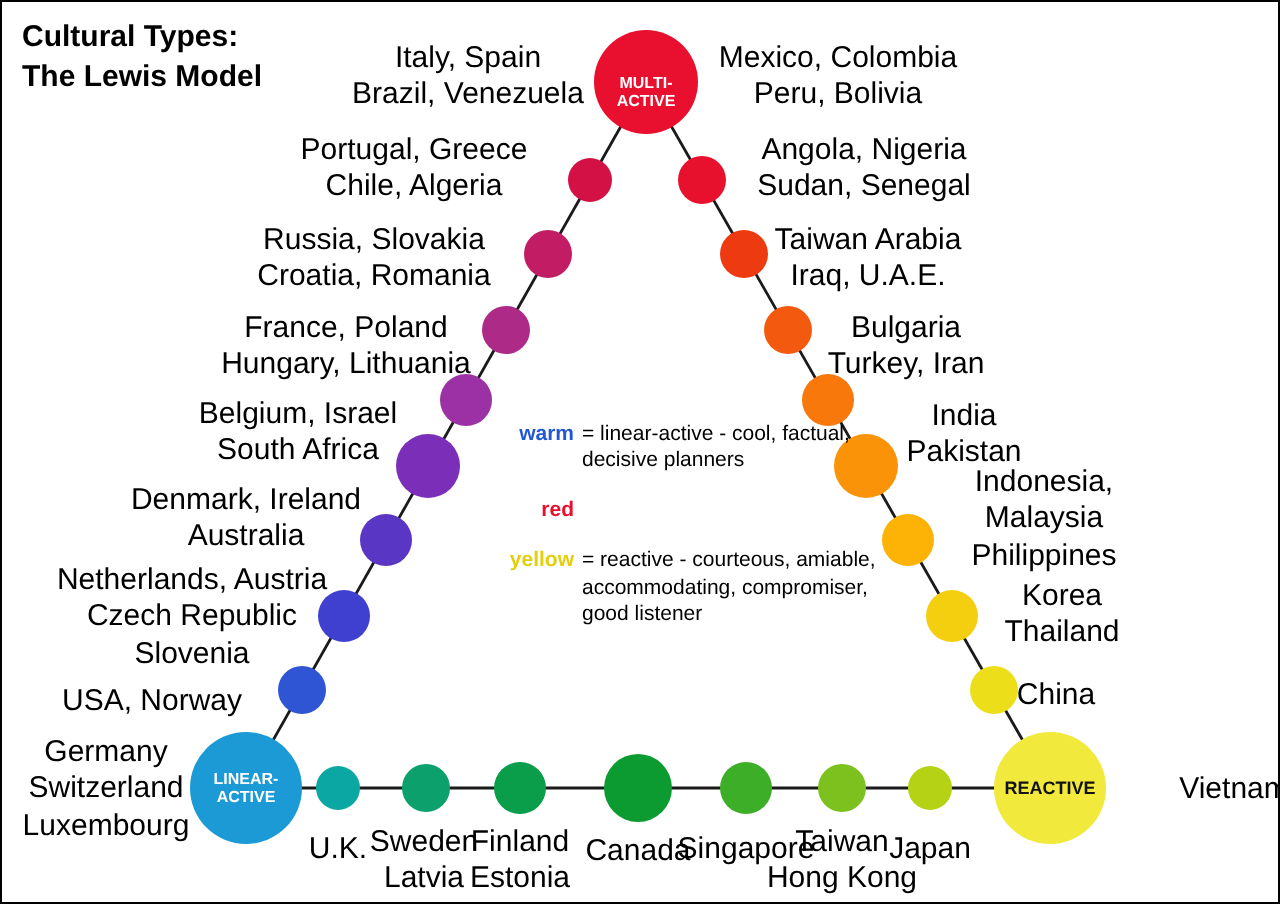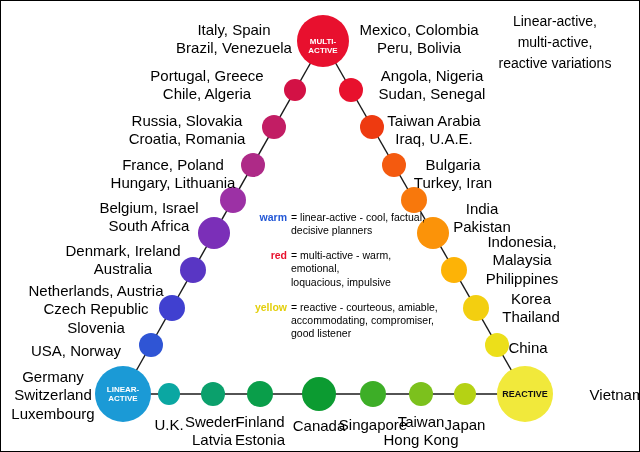--- a/index.html
+++ b/index.html
@@ -39,23 +39,22 @@
   .key-row{display:flex;margin-bottom:12px;font-size:10.5px;line-height:1.25;}
   .key-term{
     width:50px;text-align:right;font-weight:bold;padding-right:4px;flex:none;
   }
   .key-desc{flex:1;white-space:pre-line;color:#000;}
 </style>
 </head>
 <body>
 
 <div id="page">
-  <div class="subtitle">Linear-active,
-multi-active,
-reactive variations</div>
+  <div class="title">Cultural Types:
+The Lewis Model</div>
 
   <svg id="edges" width="640" height="452">
       <line x1="322" y1="40" x2="122" y2="393" stroke="#1a1a1a" stroke-width="1.4"></line>
       <line x1="322" y1="40" x2="524" y2="393" stroke="#1a1a1a" stroke-width="1.4"></line>
       <line x1="122" y1="393" x2="524" y2="393" stroke="#1a1a1a" stroke-width="1.4"></line>
     </svg>
 
   <div>
       <div class="node-circle" style="left: 296px; top: 14px; width: 52px; height: 52px; background: rgb(232, 16, 46);">
         <span style="color: rgb(255, 255, 255); font-size: 8px; margin-top: 10px;">MULTI-
@@ -140,22 +139,20 @@
 
   <div class="key">
     <div>
         <div class="key-row">
           <span class="key-term" style="color: rgb(34, 87, 214);">warm</span>
           <span class="key-desc">= linear-active - cool, factual,
 decisive planners</span>
         </div>
         <div class="key-row">
           <span class="key-term" style="color: rgb(232, 17, 45);">red</span>
-          <span class="key-desc">= multi-active - warm, emotional,
-loquacious, impulsive</span>
         </div>
         <div class="key-row">
           <span class="key-term" style="color: rgb(227, 207, 11);">yellow</span>
           <span class="key-desc">= reactive - courteous, amiable,
 accommodating, compromiser,
 good listener</span>
         </div>
       </div>
   </div>
 </div>

